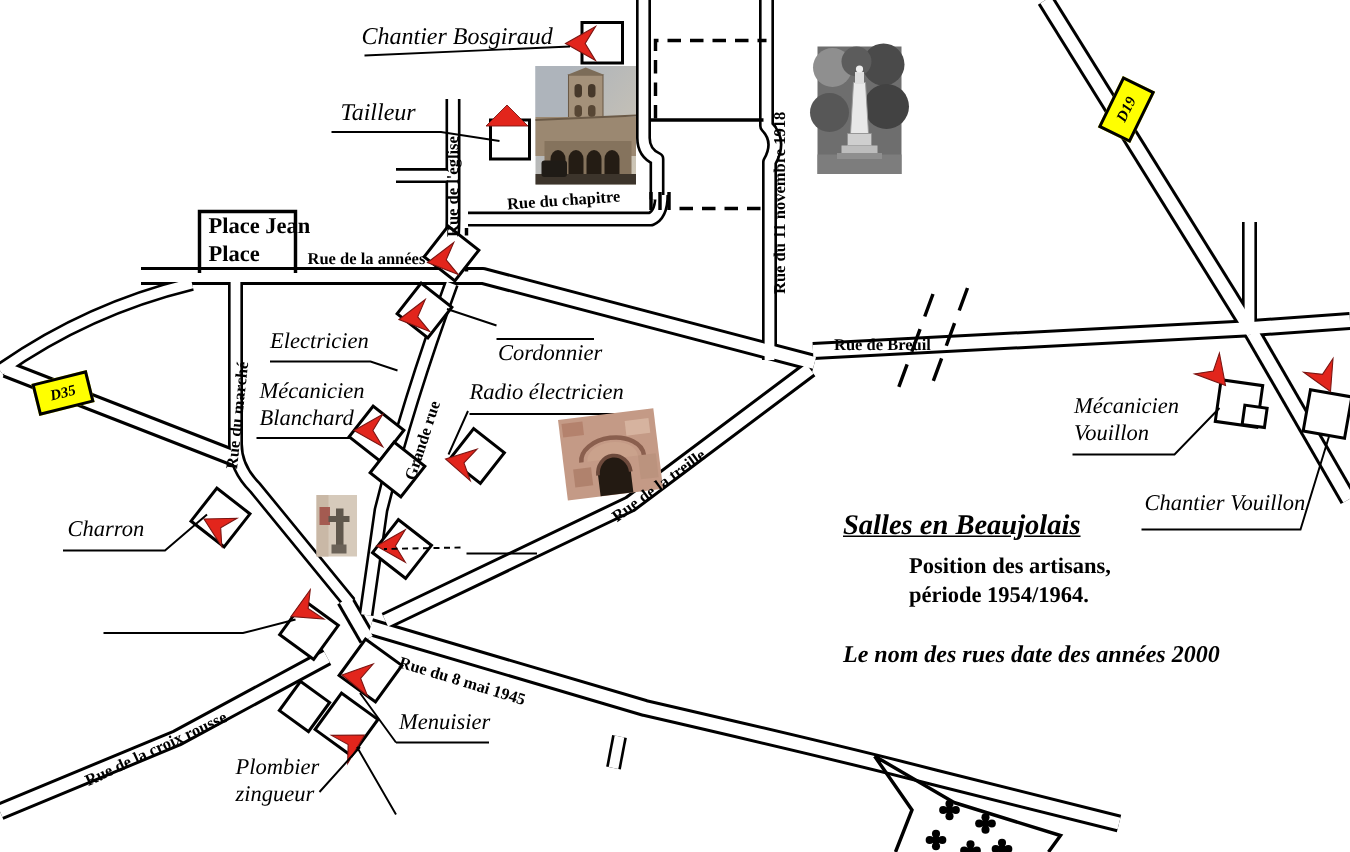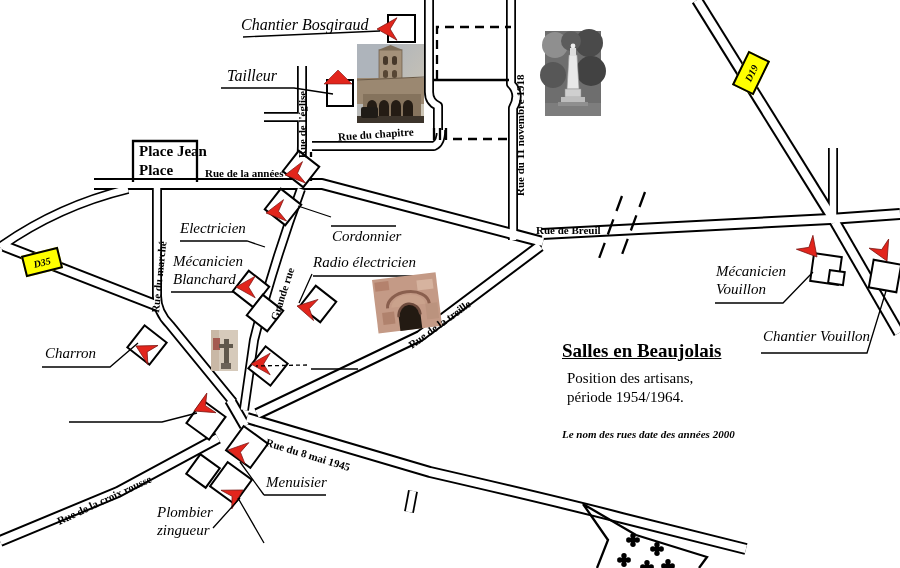--- a/index.html
+++ b/index.html
@@ -14,23 +14,23 @@
   .lead{stroke:#000;stroke-width:1.3;fill:none;}
   .bld{fill:#fff;stroke:#000;stroke-width:2;}
   .lbl{position:absolute;white-space:nowrap;}
   .artisan{font-style:italic;font-size:15px;line-height:1.22;}
   .artisan.big{font-size:16px;}
   .street{font-weight:bold;font-size:11px;}
   .vert{transform-origin:0 0;}
   .badge{position:absolute;background:#ffff00;border:2px solid #000;display:flex;
          align-items:center;justify-content:center;font-weight:bold;font-style:italic;
          font-size:10px;font-family:"Liberation Serif",serif;}
-  .title-main{font-weight:bold;font-size:19px;text-decoration:underline;}
-  .title-sub{font-weight:normal;font-size:15px;line-height:1.25;}
-  .title-note{font-weight:bold;font-style:italic;font-size:11px;}
+  .title-main{font-weight:bold;font-size:19px;text-decoration:underline;font-style:italic;}
+  .title-sub{font-weight:bold;font-size:15px;line-height:1.25;margin-left:39px;}
+  .title-note{font-weight:bold;font-style:italic;font-size:16px;}
   .place{font-weight:bold;font-size:15px;line-height:1.25;}
 </style>
 </head>
 <body>
 
 <div id="stage">
 
 <svg id="mapsvg" width="900" height="568" viewBox="0 0 900 568">
   <defs>
     <path id="p-churchvert" d="M429,0 L429,92 Q429,102 438,106 L438,133"></path>
@@ -244,21 +244,21 @@
     <rect x="10" y="33" width="10" height="6" fill="#6b6258"></rect>
   </g>
 </svg>
 
 <div class="lbl street vert" style="left:296px;top:158px;transform:rotate(-90deg);">Rue de l'église</div>
 <div class="lbl street" style="left:338px;top:128px;transform:rotate(-4deg);">Rue du chapitre</div>
 <div class="lbl street vert" style="left:514px;top:196px;transform:rotate(-90deg);">Rue du 11 novembre 1918</div>
 <div class="lbl street" style="left:205px;top:167px;">Rue de la années</div>
 <div class="lbl street vert" style="left:149px;top:312px;transform:rotate(-84deg);">Rue du marché</div>
 <div class="lbl street vert" style="left:268px;top:318px;transform:rotate(-72deg);">Grande rue</div>
-<div class="lbl street" style="left:536px;top:224px;text-align:right;">Rue de Breuil</div>
+<div class="lbl street" style="left:556px;top:224px;text-align:right;">Rue de Breuil</div>
 <div class="lbl street vert" style="left:406px;top:341px;transform:rotate(-36deg);">Rue de la treille</div>
 <div class="lbl street vert" style="left:268px;top:436px;transform:rotate(17deg);">Rue du 8 mai 1945</div>
 <div class="lbl street vert" style="left:55px;top:516px;transform:rotate(-25deg);">Rue de la croix rousse</div>
 <div class="lbl place" style="left:139px;top:142px;">
   <div>Place Jean</div>
   <div>Place</div>
 </div>
 
 <div class="lbl artisan big" style="left:241px;top:15px;">Chantier Bosgiraud</div>
 <div class="lbl artisan big" style="left:227px;top:66px;font-family:Liberation Serif, serif;">Tailleur</div>

